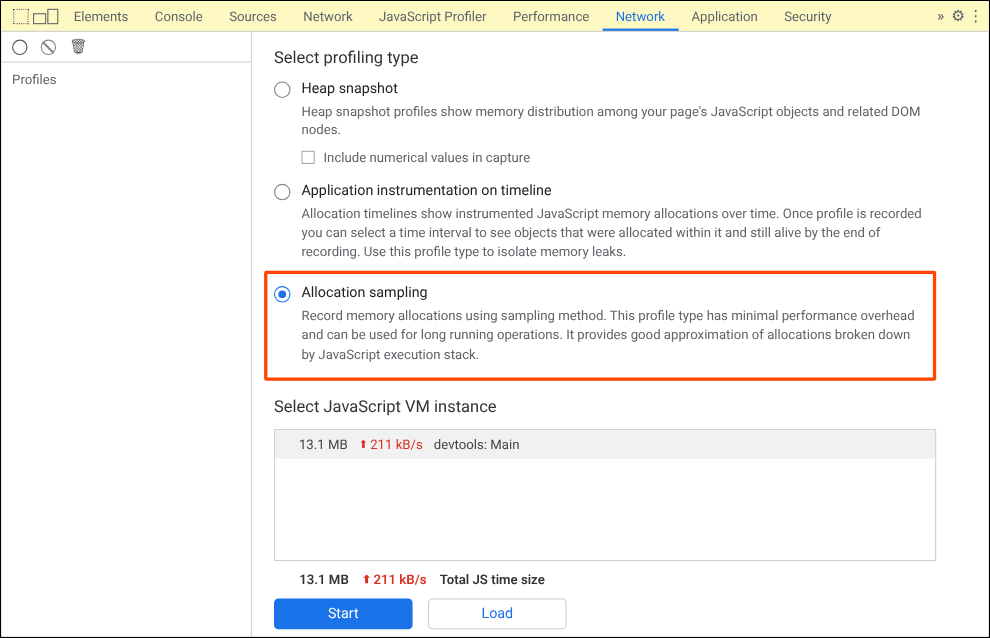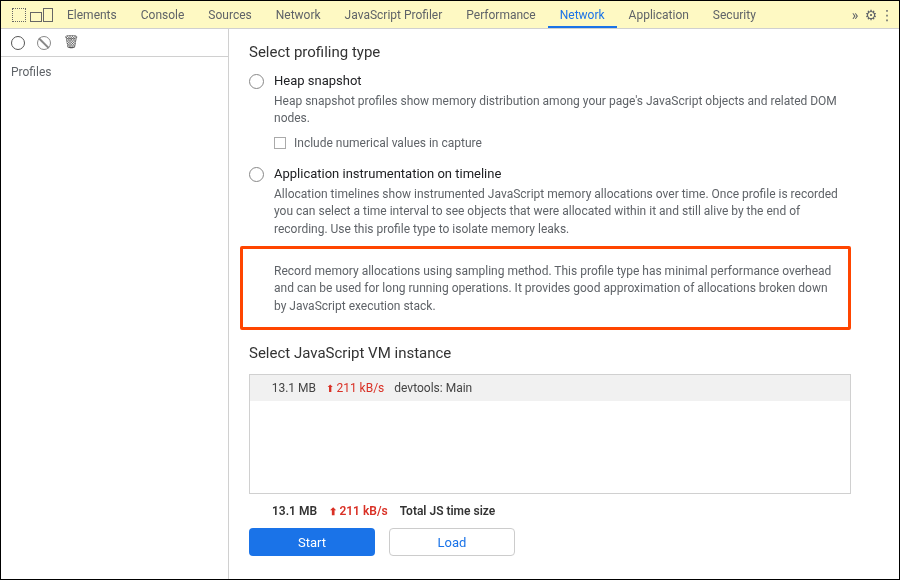--- a/index.html
+++ b/index.html
@@ -230,20 +230,24 @@
       <span>Include numerical values in capture</span>
     </div>
 
     <div class="radio-option">
       <span class="radio-outer"></span>
       <span class="option-title">Application instrumentation on timeline</span>
     </div>
     <div class="option-desc">Allocation timelines show instrumented JavaScript memory allocations over time. Once profile is recorded you can select a time interval to see objects that were allocated within it and still alive by the end of recording. Use this profile type to isolate memory leaks.</div>
 
     <div class="highlight-box">
+      <div class="radio-option">
+        <span class="radio-outer selected"></span>
+        <span class="option-title">Allocation sampling</span>
+      </div>
       <div class="option-desc">Record memory allocations using sampling method. This profile type has minimal performance overhead and can be used for long running operations. It provides good approximation of allocations broken down by JavaScript execution stack.</div>
     </div>
 
     <div class="section-title">Select JavaScript VM instance</div>
     <div class="vm-list">
       <div class="vm-row">
         <span class="mb-size">13.1 MB</span>
         <span class="rate">
             <span class="arrow">⬆</span>
             <span>211 kB/s</span>

